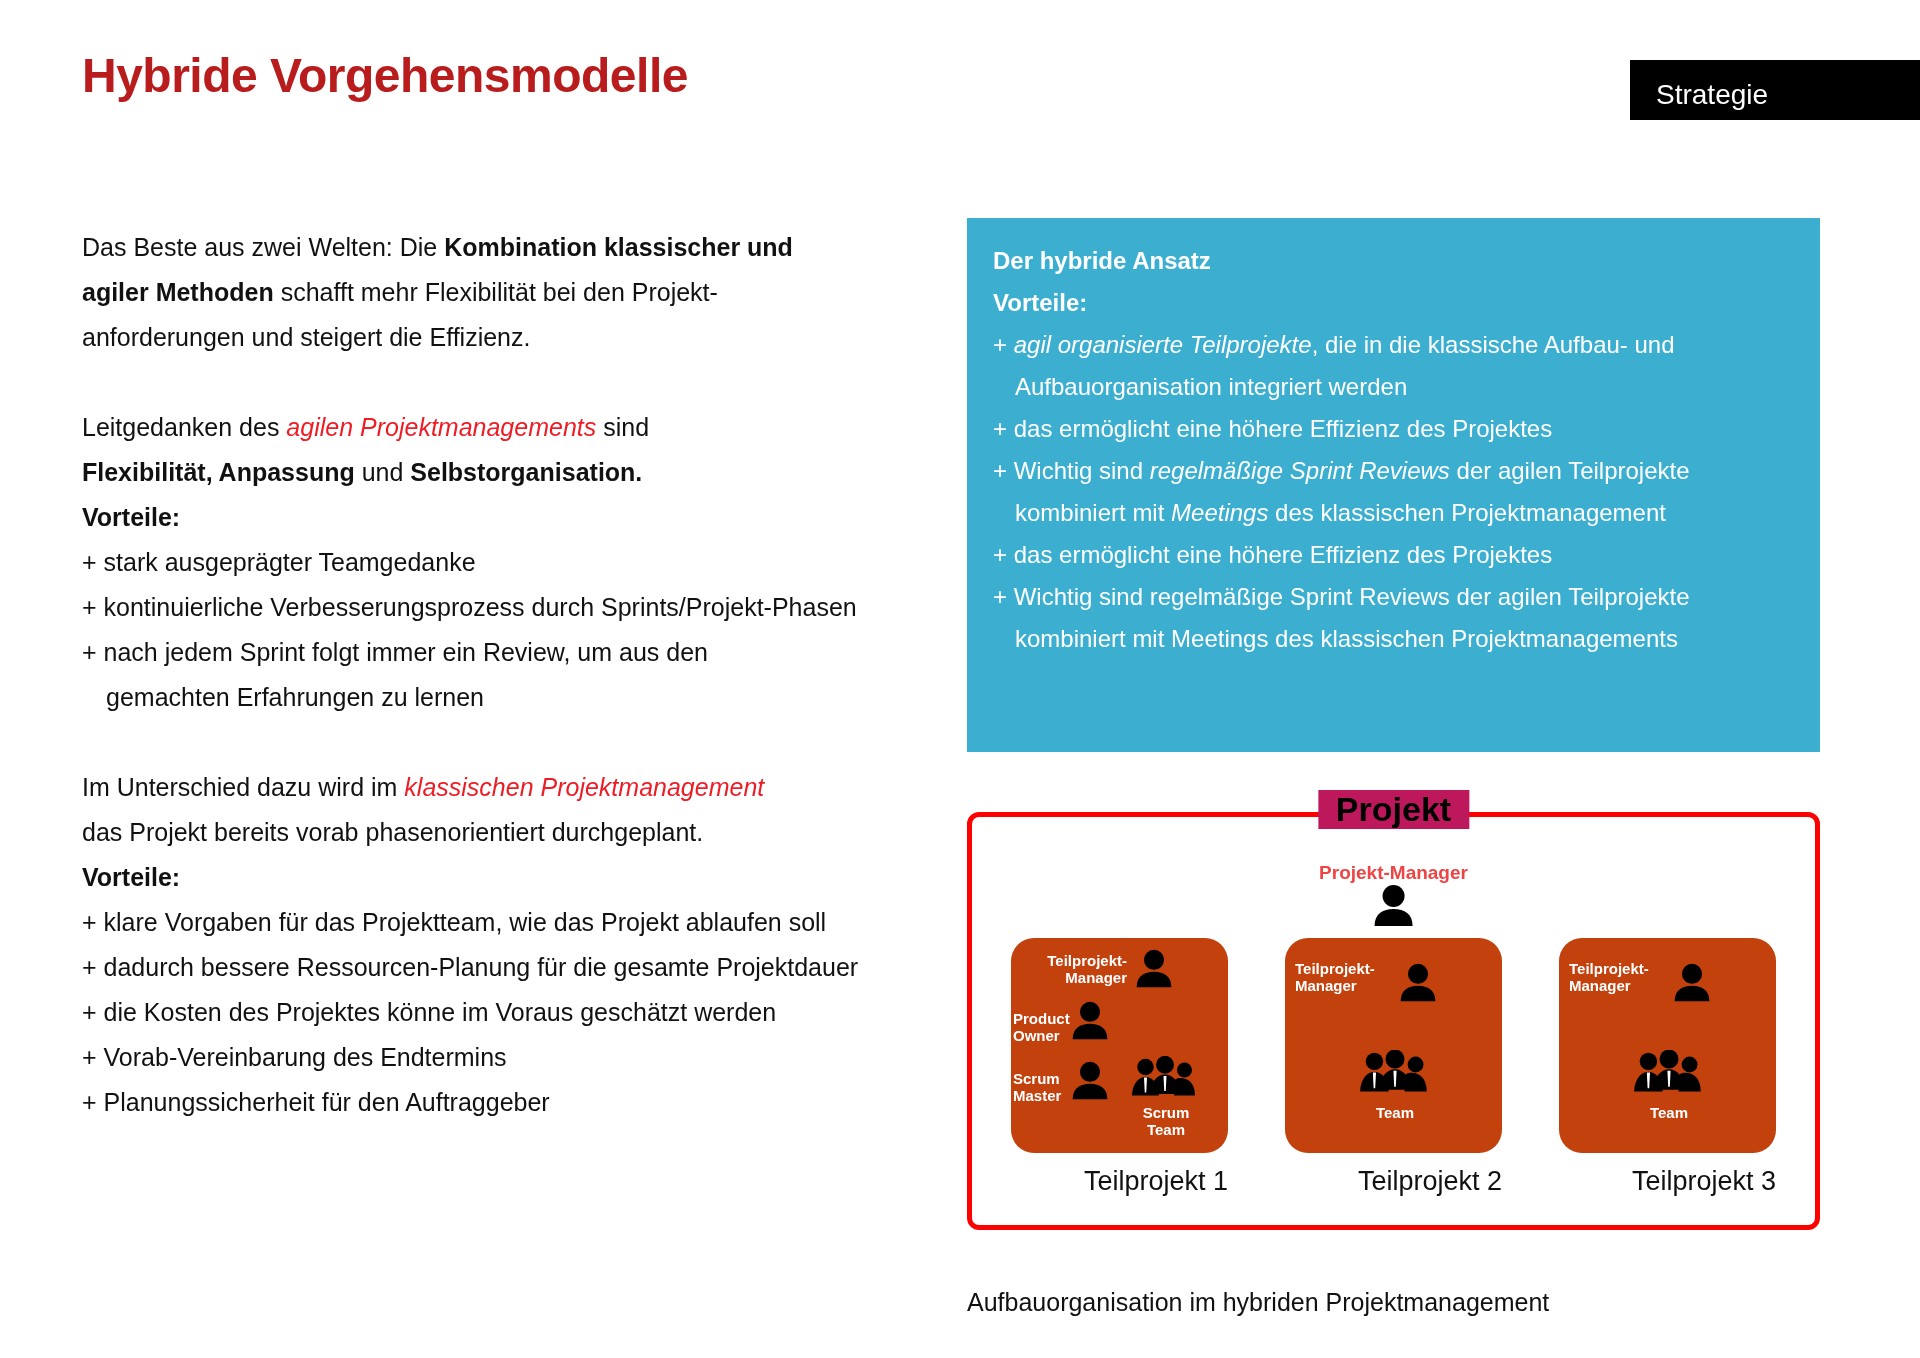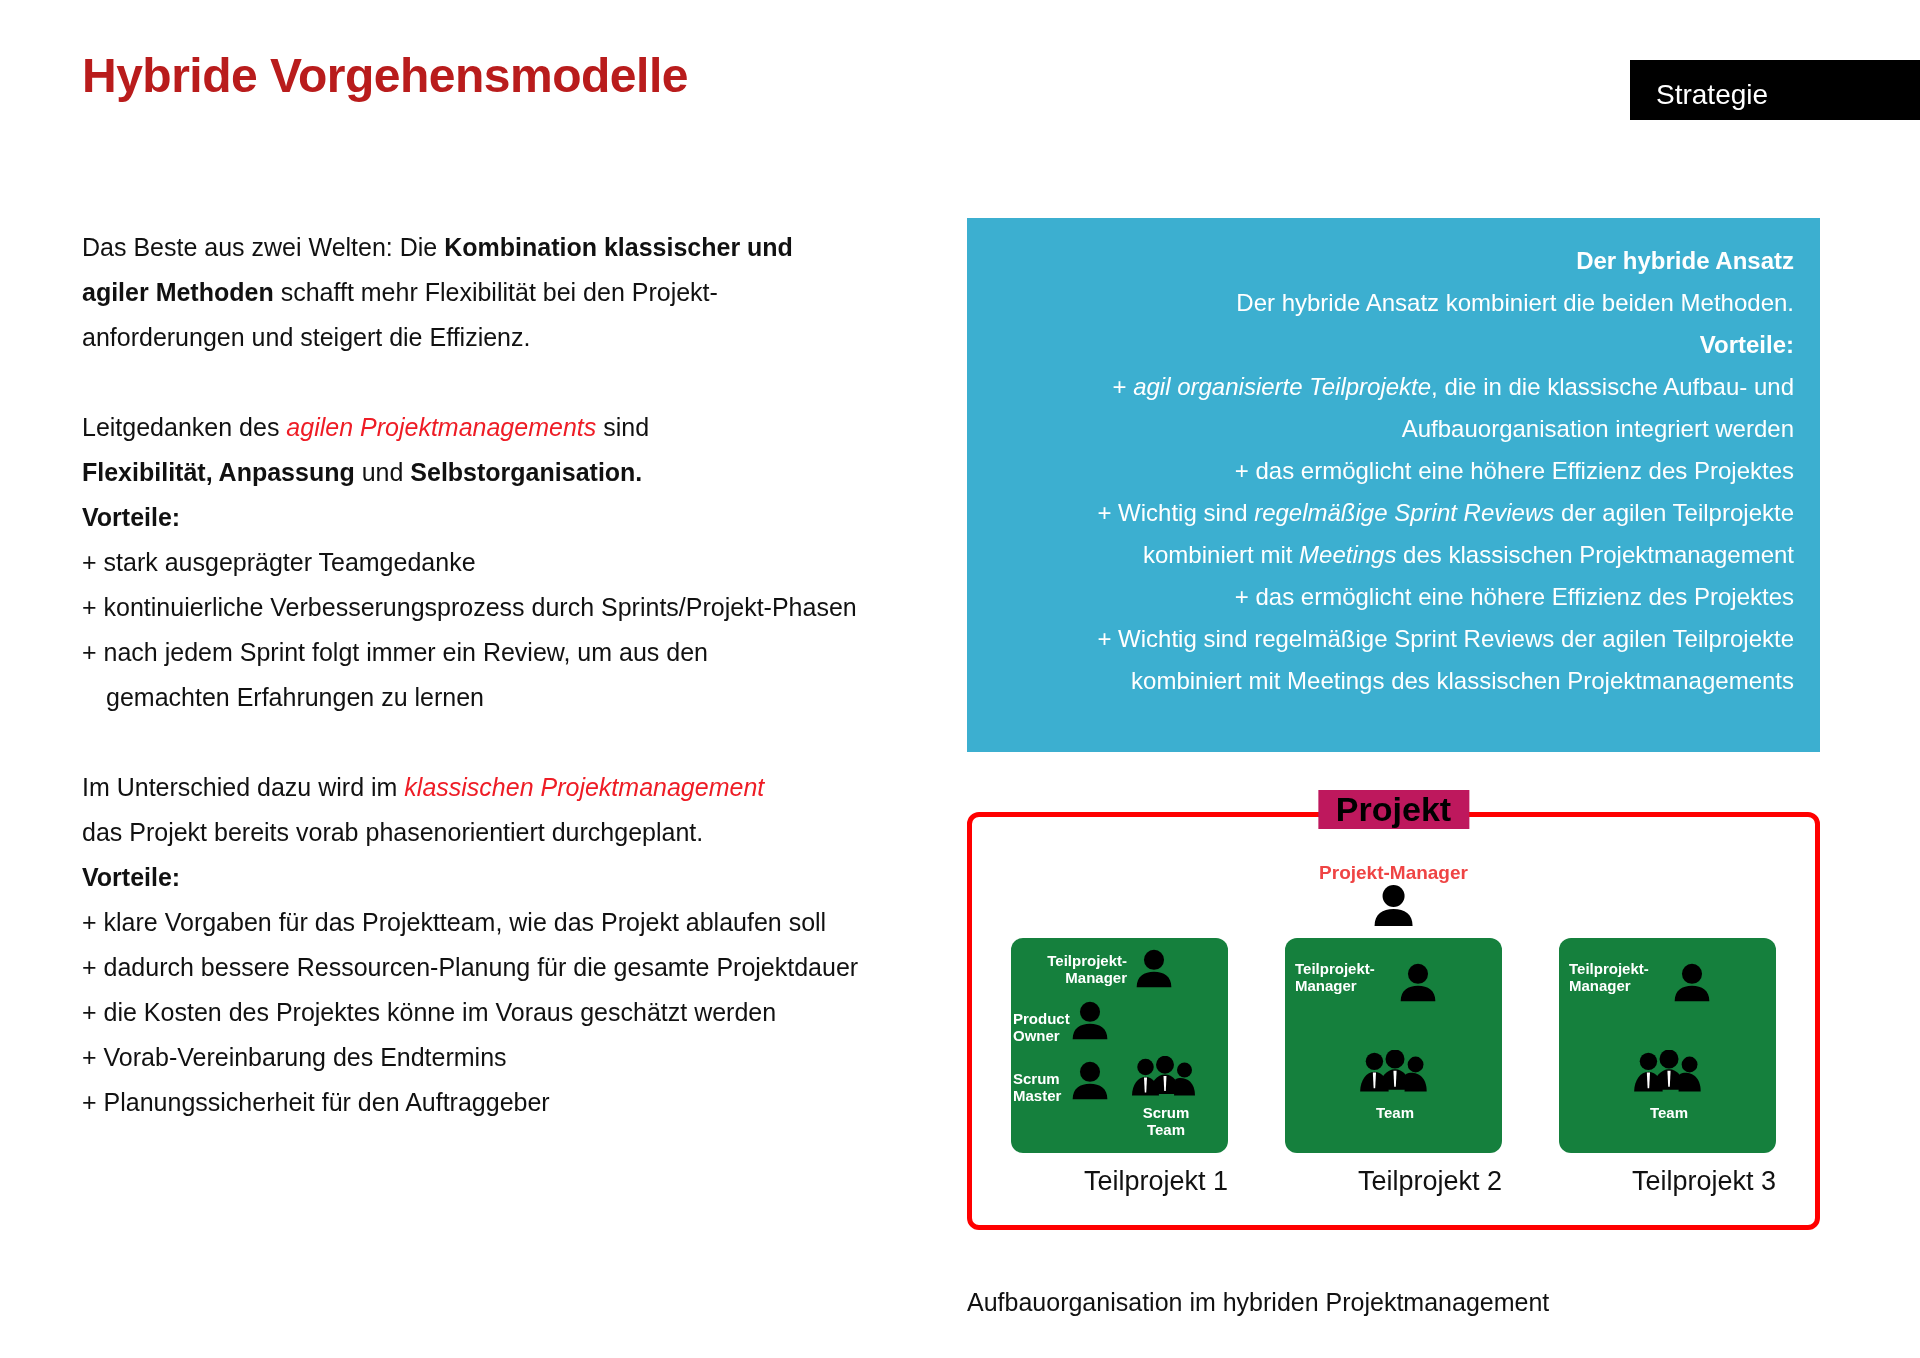--- a/index.html
+++ b/index.html
@@ -41,21 +41,21 @@
   .bullet-cont { padding-left: 24px; }
   .vorteile { font-weight: bold; }
 
   
   .info-panel {
     position: absolute; left: 967px; top: 218px;
     width: 853px; height: 534px;
     background: #3CAFD0;
     color: #ffffff;
     padding: 22px 26px 0 26px;
-    font-size: 24px; line-height: 42px; text-align: right;
+    font-size: 24px; line-height: 42px;
   }
   .info-panel .h { font-weight: bold; }
   .info-panel .ital { font-style: italic; }
   .info-panel .bl-cont { padding-left: 22px; }
 
   
   .diagram-wrap {
     position: absolute; left: 967px; top: 790px;
     width: 853px; height: 480px;
   }
@@ -79,22 +79,22 @@
     text-align: center; z-index: 2;
   }
   .pm-label { font-size: 19px; font-weight: bold; color: #ef4444; white-space: nowrap; }
   .tp-row {
     position: absolute; left: 44px; top: 148px;
     width: 765px;
     display: flex; justify-content: space-between;
   }
   .tp-card {
     width: 217px; height: 215px;
-    background: #15803d;
-    border-radius: 12px;
+    background: #c2410c;
+    border-radius: 23px;
     position: relative;
   }
   .tp-name {
     position: absolute; top: 228px; left: 0; width: 217px;
     text-align: right; font-size: 27px; color: #111;
     white-space: nowrap;
   }
   .role-lbl {
     position: absolute; color: #ffffff; font-weight: bold;
     font-size: 15px; line-height: 17px; text-align: left;
@@ -143,21 +143,20 @@
       <span class="bullet">+ dadurch bessere Ressourcen-Planung für die gesamte Projektdauer</span><br>
       <span class="bullet">+ die Kosten des Projektes könne im Voraus geschätzt werden</span><br>
       <span class="bullet">+ Vorab-Vereinbarung des Endtermins</span><br>
       <span class="bullet">+ Planungssicherheit für den Auftraggeber</span>
     </div>
 
   </div>
 
   <div class="info-panel">
     <div class="h">Der hybride Ansatz</div>
-    <div>Der hybride Ansatz kombiniert die beiden Methoden.</div>
     <div class="h">Vorteile:</div>
     <div><span>+ </span><span class="ital">agil organisierte Teilprojekte</span><span>, die in die klassische Aufbau- und</span></div>
     <div class="bl-cont">Aufbauorganisation integriert werden</div>
     <div>+ das ermöglicht eine höhere Effizienz des Projektes</div>
     <div><span>+ Wichtig sind </span><span class="ital">regelmäßige Sprint Reviews</span><span> der agilen Teilprojekte</span></div>
     <div class="bl-cont"><span>kombiniert mit </span><span class="ital">Meetings</span><span> des klassischen Projektmanagement</span></div>
     <div>+ das ermöglicht eine höhere Effizienz des Projektes</div>
     <div>+ Wichtig sind regelmäßige Sprint Reviews der agilen Teilprojekte</div>
     <div class="bl-cont">kombiniert mit Meetings des klassischen Projektmanagements</div>
   </div>

